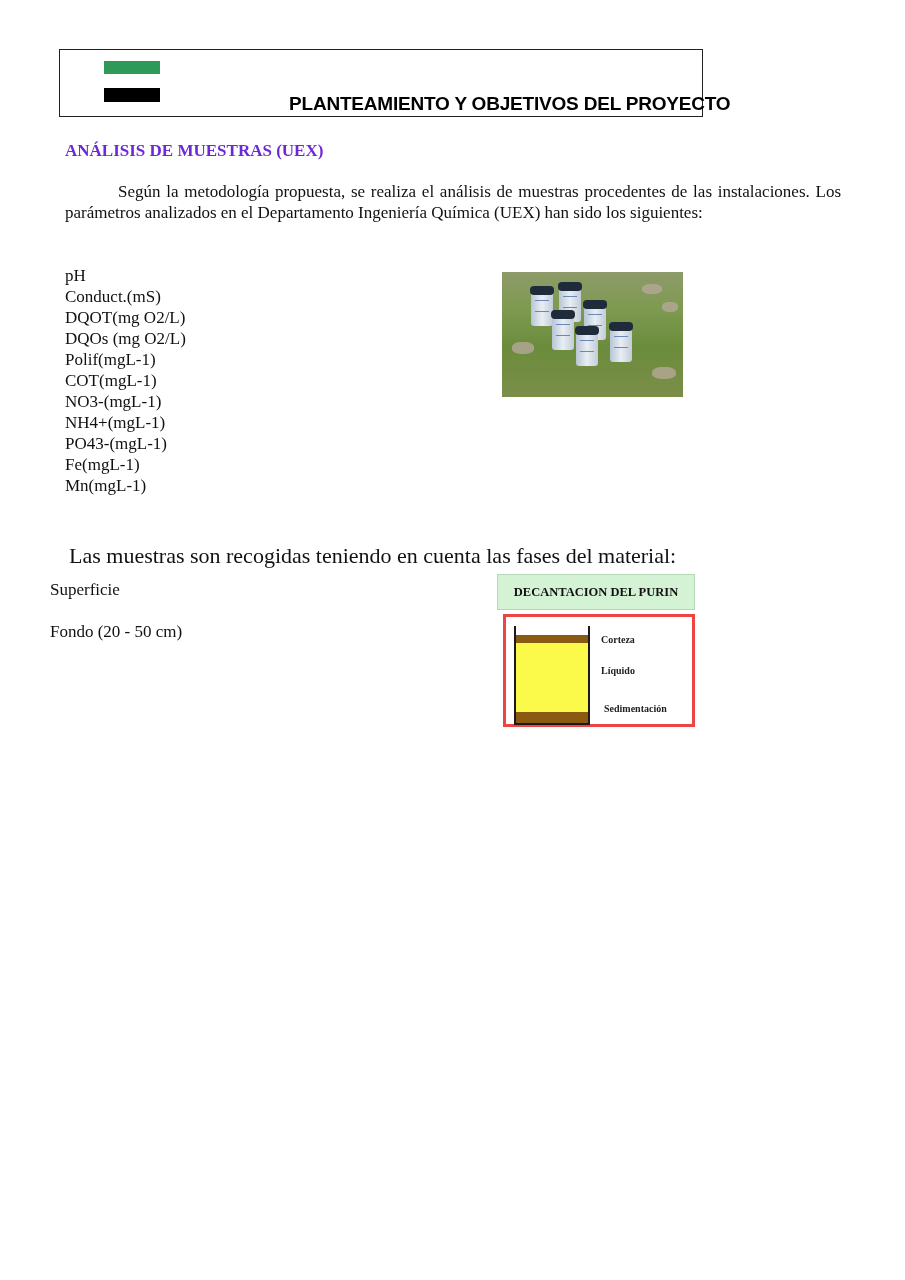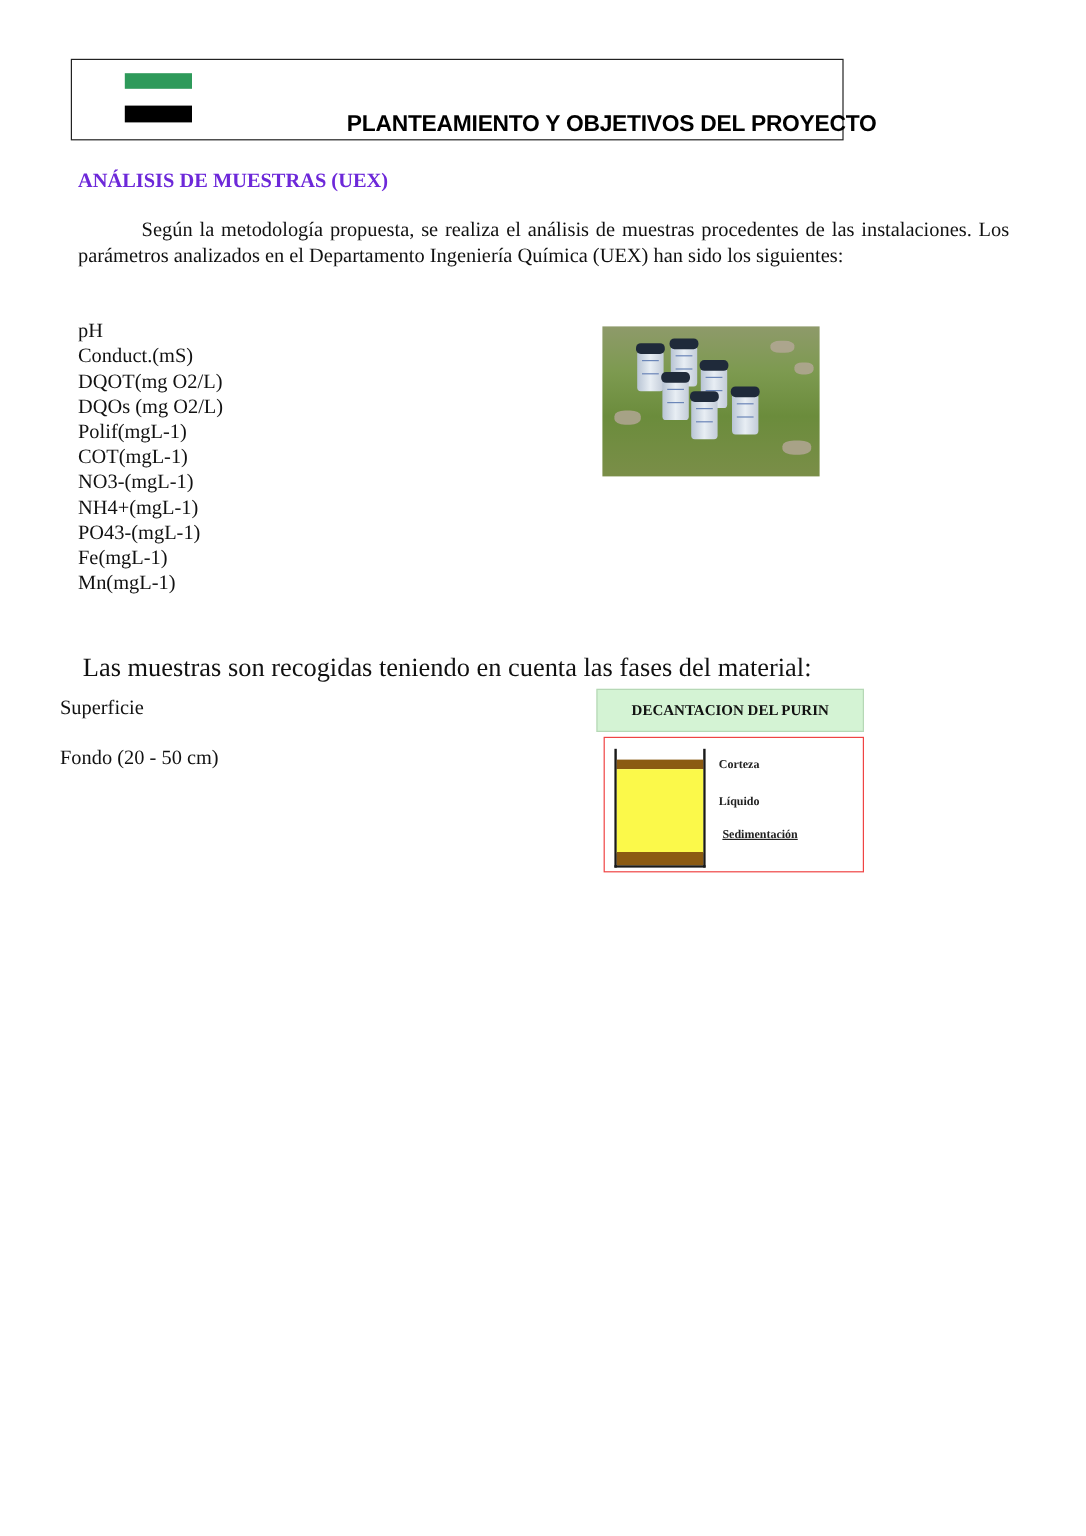--- a/index.html
+++ b/index.html
@@ -17,22 +17,22 @@
     .param-list { position: absolute; left: 65px; top: 265px; margin: 0; padding: 0; list-style: none; font-size: 17px; line-height: 21px; }
     .param-list li { white-space: nowrap; }
 
     .photo { position: absolute; left: 502px; top: 272px; width: 181px; height: 125px; overflow: hidden;
       background: linear-gradient(180deg, #8e9a6a 0%, #7d9a50 30%, #6b8c3c 60%, #7a8e48 100%); }
     .photo .stone { position: absolute; background: #b5a898; border-radius: 40%; opacity: 0.8; }
     .photo .jar { position: absolute; width: 22px; height: 34px; background: linear-gradient(90deg, #b8c4d4, #e8eef4 50%, #c2cbd8); border-radius: 3px; }
     .photo .jar::before { content: ""; position: absolute; left: -1px; top: -6px; width: 24px; height: 9px; background: #1f2a3a; border-radius: 4px; }
     .photo .jar::after { content: ""; position: absolute; left: 4px; top: 8px; width: 14px; height: 10px; border-top: 1px solid #6b86b8; border-bottom: 1px solid #6b86b8; }
 
-    .diagram-title { position: absolute; left: 497px; top: 574px; width: 223px; height: 36px; background: #d4f3d4; border: 1px solid #b6d8b6; box-sizing: border-box; display: flex; align-items: center; justify-content: center; font-weight: bold; font-size: 12.5px; color: #111; }
-    .diagram { position: absolute; left: 503px; top: 614px; width: 217px; height: 113px; border: 1px solid #ef4444; box-sizing: border-box; background: #fff; }
+    .diagram-title { position: absolute; left: 497px; top: 574px; width: 198px; height: 36px; background: #d4f3d4; border: 1px solid #b6d8b6; box-sizing: border-box; display: flex; align-items: center; justify-content: center; font-weight: bold; font-size: 12.5px; color: #111; }
+    .diagram { position: absolute; left: 503px; top: 614px; width: 192px; height: 113px; border: 3px solid #ef4444; box-sizing: border-box; background: #fff; }
     .tank { position: absolute; left: 8px; top: 9px; width: 76px; height: 99px; border-left: 2px solid #1a1a1a; border-right: 2px solid #1a1a1a; border-bottom: 2px solid #1a1a1a; box-sizing: border-box; }
     .layer-crust { position: absolute; left: 0; top: 9px; width: 100%; height: 8px; background: #8b5a12; }
     .layer-liquid { position: absolute; left: 0; top: 17px; width: 100%; height: 70px; background: #fbf94a; }
     .layer-sediment { position: absolute; left: 0; top: 86px; width: 100%; height: 11px; background: #8b5a12; }
     .diagram-label { position: absolute; font-weight: bold; font-size: 10px; color: #222; white-space: nowrap; }
 
     .closing { position: absolute; left: 65px; top: 539px; font-size: 22px; margin: 4px; }
     .phase { position: absolute; left: 50px; font-size: 17px; margin: 0; }
   </style>
 </head>
@@ -81,14 +81,14 @@
 
 <div class="diagram-title">DECANTACION DEL PURIN</div>
 <div class="diagram">
   <div class="tank">
     <div class="layer-crust"></div>
     <div class="layer-liquid"></div>
     <div class="layer-sediment"></div>
   </div>
   <div class="diagram-label" style="left:95px;top:17px;">Corteza</div>
   <div class="diagram-label" style="left:95px;top:48px;">Líquido</div>
-  <div class="diagram-label" style="left:98px;top:75px;text-decoration:underline;">Sedimentación</div>
+  <div class="diagram-label" style="left:98px;top:86px;">Sedimentación</div>
 </div>
 
 </body></html>

